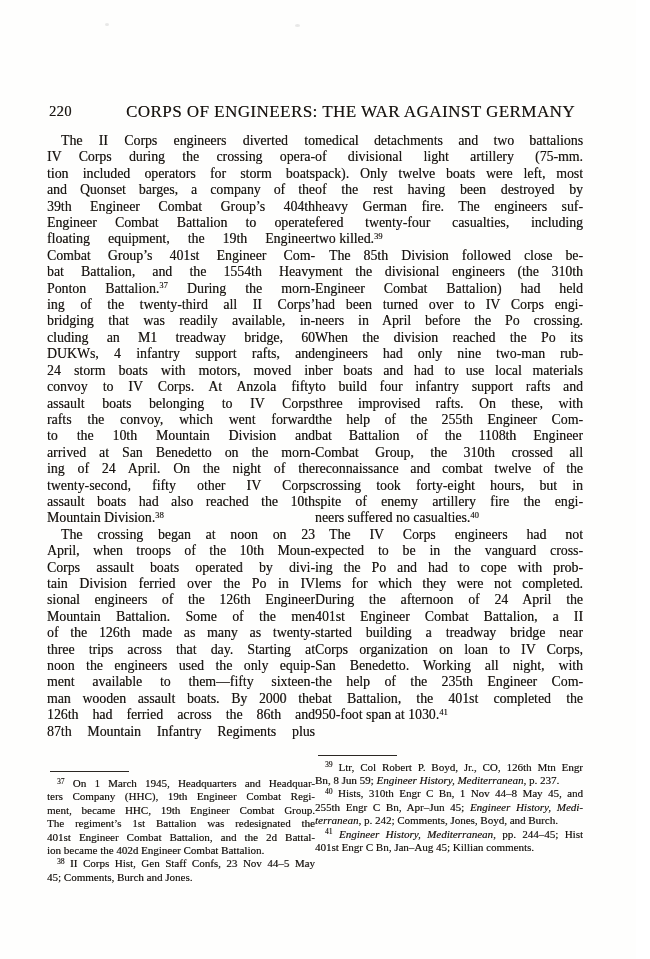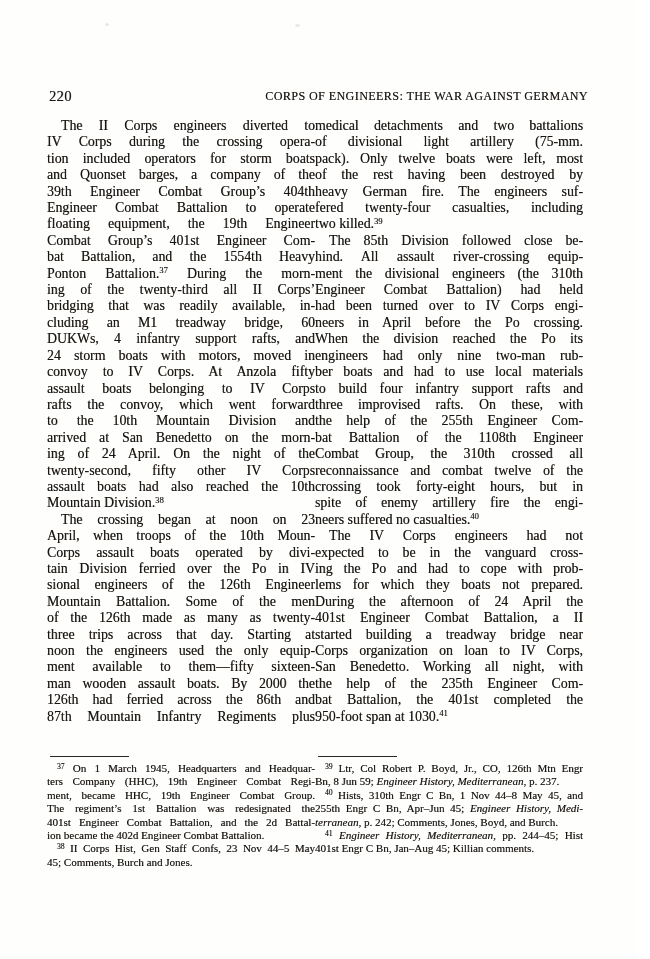--- a/index.html
+++ b/index.html
@@ -18,24 +18,25 @@
   }
   .speck { position: absolute; background: #dcdcdc; border-radius: 50%; opacity: 0.65; }
   .speck.s1 { left: 105px; top: 23px; width: 4px; height: 3px; }
   .speck.s2 { left: 295px; top: 24px; width: 5px; height: 3px; }
   .running-header { position: relative; height: 17px; line-height: 17px; }
   .pagenum {
     position: absolute; left: 2px; top: 0;
     font-size: 14.6px; letter-spacing: 0.3px;
   }
   .running-title {
-    display: block; text-align: right;
+    display: block; text-align: center;
     padding-left: 66px;
-    font-size: 12px; letter-spacing: 0.45px;
+    font-size: 17px; letter-spacing: 0.45px;
     white-space: nowrap;
+    margin-top: 15px;
   }
   .columns { display: flex; margin-top: 13px; }
   .col { width: 268px; }
   
   .bl {
     font-size: 13.8px;
     line-height: 16.4px;
     text-align: justify;
     text-align-last: justify;
     overflow: hidden;
@@ -140,41 +141,40 @@
     <div class="col">
       <div>
           <div class="bl">medical detachments and two battalions</div>
           <div class="bl">of divisional light artillery (75-mm.</div>
           <div class="bl">pack). Only twelve boats were left, most</div>
           <div class="bl">of the rest having been destroyed by</div>
           <div class="bl">heavy German fire. The engineers suf-</div>
           <div class="bl">fered twenty-four casualties, including</div>
           <div class="bl last">two killed.<sup>39</sup></div>
           <div class="bl ind">The 85th Division followed close be-</div>
-          <div class="bl">hind. All assault river-crossing equip-</div>
           <div class="bl">ment the divisional engineers (the 310th</div>
           <div class="bl">Engineer Combat Battalion) had held</div>
           <div class="bl">had been turned over to IV Corps engi-</div>
           <div class="bl">neers in April before the Po crossing.</div>
           <div class="bl">When the division reached the Po its</div>
           <div class="bl">engineers had only nine two-man rub-</div>
           <div class="bl">ber boats and had to use local materials</div>
           <div class="bl">to build four infantry support rafts and</div>
           <div class="bl">three improvised rafts. On these, with</div>
           <div class="bl">the help of the 255th Engineer Com-</div>
           <div class="bl">bat Battalion of the 1108th Engineer</div>
           <div class="bl">Combat Group, the 310th crossed all</div>
           <div class="bl">reconnaissance and combat twelve of the</div>
           <div class="bl">crossing took forty-eight hours, but in</div>
           <div class="bl">spite of enemy artillery fire the engi-</div>
           <div class="bl last">neers suffered no casualties.<sup>40</sup></div>
           <div class="bl ind">The IV Corps engineers had not</div>
           <div class="bl">expected to be in the vanguard cross-</div>
           <div class="bl">ing the Po and had to cope with prob-</div>
-          <div class="bl">lems for which they boats not prepared.</div>
+          <div class="bl">lems for which they were not completed.</div>
           <div class="bl">During the afternoon of 24 April the</div>
           <div class="bl">401st Engineer Combat Battalion, a II</div>
           <div class="bl">started building a treadway bridge near</div>
           <div class="bl">Corps organization on loan to IV Corps,</div>
           <div class="bl">San Benedetto. Working all night, with</div>
           <div class="bl">the help of the 235th Engineer Com-</div>
           <div class="bl">bat Battalion, the 401st completed the</div>
           <div class="bl last">950-foot span at 1030.<sup>41</sup></div>
         </div>
       <div class="footnotes">

